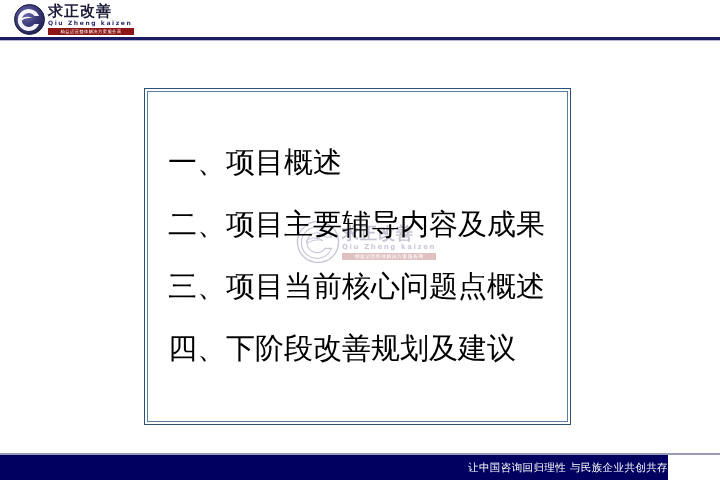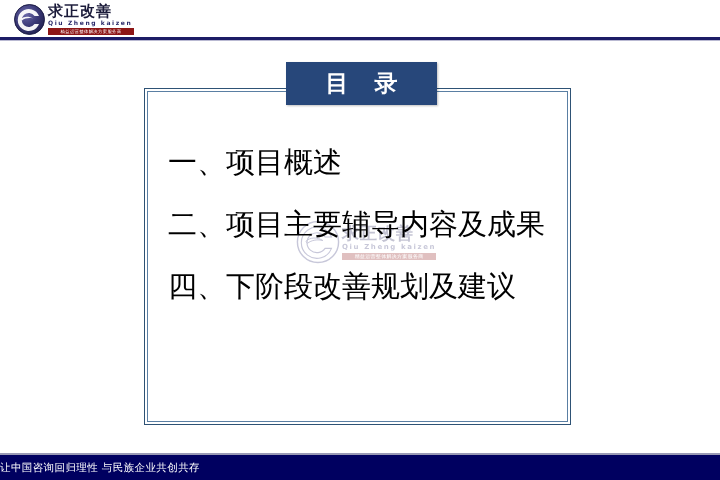--- a/index.html
+++ b/index.html
@@ -200,25 +200,25 @@
   
   .footer-top-line {
     position: absolute;
     left: 0; top: 453px;
     width: 720px; height: 2px;
     background: #9a9ab5;
   }
   .footer {
     position: absolute;
     left: 0; top: 455px;
-    width: 720px; height: 25px;
+    width: 668px; height: 25px;
     background: #000060;
     display: flex;
     align-items: center;
-    justify-content: flex-start;
+    justify-content: flex-end;
   }
   .footer span {
     color: #ffffff;
     font-size: 10.5px;
     letter-spacing: 0.4px;
     font-family: "DejaVu Sans", "Liberation Sans", sans-serif;
   }
 </style>
 </head>
 <body>
@@ -250,42 +250,40 @@
       </div>
     </div>
   </div>
 
   <div class="header-rule"></div>
   <div class="header-rule-thin"></div>
 
   <div class="frame"></div>
   <div class="frame-inner"></div>
 
-  <div class="title-chip">
-    <span>目 录</span>
-  </div>
 
   <div class="watermark">
     <div class="wm-mark">
       <svg width="44" height="44" viewBox="0 0 62 62" xmlns="http://www.w3.org/2000/svg">
         <circle cx="31" cy="31" r="29" fill="none" stroke="#4a4a85" stroke-width="2"></circle>
         <path d="M50 24 A22 22 0 1 0 50 40 L41 40 A14 14 0 1 1 41 24 Z" fill="none" stroke="#4a4a85" stroke-width="1.6"></path>
         <path d="M14 30 C20 24, 30 24, 38 29 C31 27, 22 28, 16 33 Z" fill="none" stroke="#4a4a85" stroke-width="1.4"></path>
       </svg>
     </div>
     <div class="wm-text">
       <div class="wm-cn">求正改善</div>
       <div class="wm-py">Qiu Zheng kaizen</div>
       <div class="wm-tag">精益运营整体解决方案服务商</div>
     </div>
   </div>
 
   <div class="agenda">
     <div class="agenda-item">一、项目概述</div>
     <div class="agenda-item">二、项目主要辅导内容及成果</div>
+    <div class="agenda-item">三、项目当前核心问题点概述</div>
     <div class="agenda-item">四、下阶段改善规划及建议</div>
   </div>
 
   <div class="footer-top-line"></div>
   <div class="footer">
     <span>让中国咨询回归理性  与民族企业共创共存</span>
   </div>
 
 </div>
 

